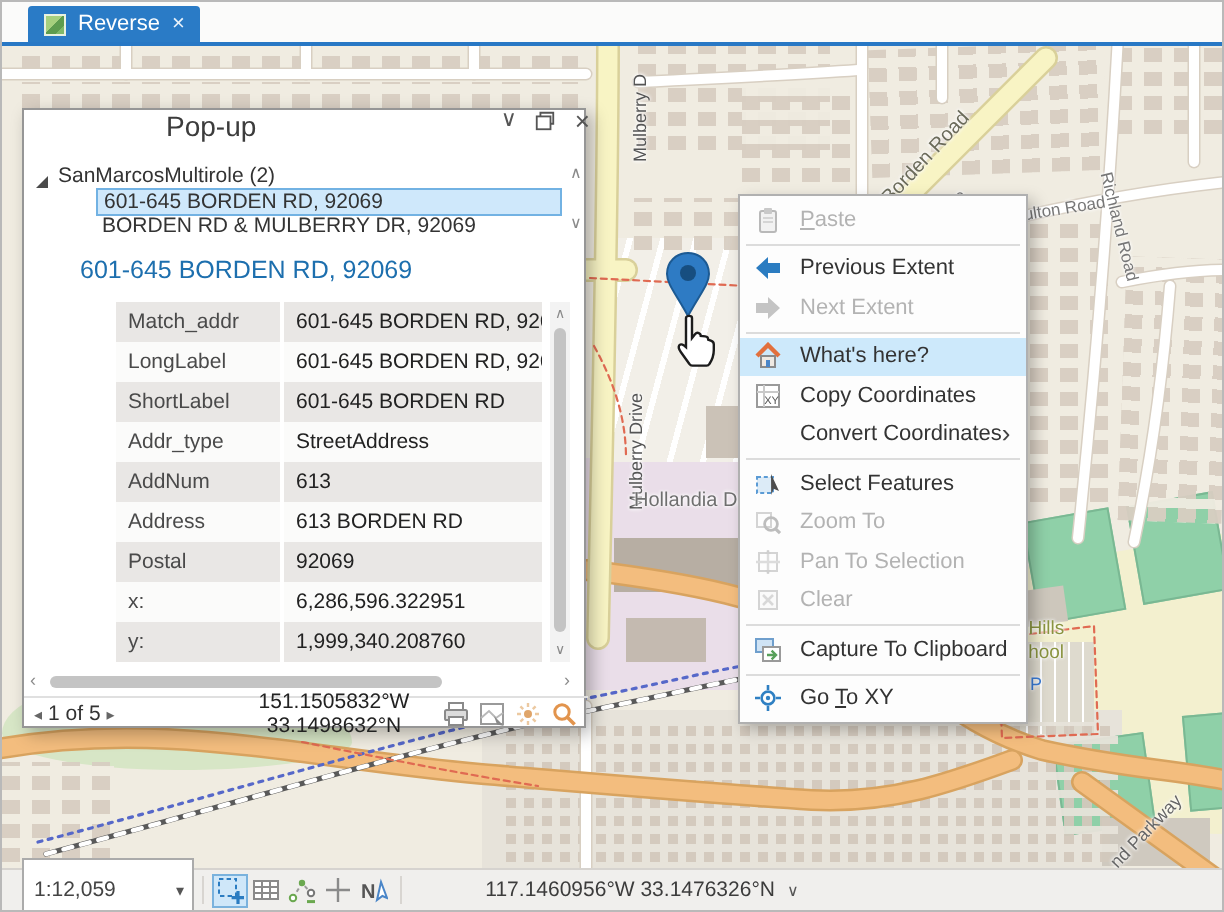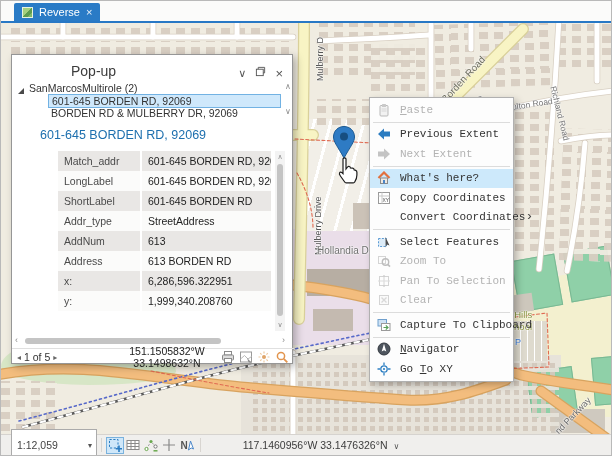--- a/index.html
+++ b/index.html
@@ -24,21 +24,21 @@
     repeating-linear-gradient(90deg, var(--bc) 0 var(--bw), transparent var(--bw) var(--hs));
     --bc:#d8cec2;--gap:#f0ece1;--bh:7px;--vs:12px;--bw:9px;--hs:15px;}
   .mlabel{position:absolute;white-space:nowrap;transform-origin:0 0;
     text-shadow:0 0 2px #fff,0 0 2px #fff,0 0 1px #fff;}
   #pin{position:absolute;left:330px;top:102px;}
   #handcursor{position:absolute;left:333px;top:133px;}
 
   
   #popup{position:absolute;left:10px;top:53px;width:282px;height:310px;background:#fff;
     border:1px solid #969696;box-shadow:3px 3px 8px rgba(0,0,0,.28);font-size:10.5px;color:#333;}
-  #pp-head{position:absolute;left:0;top:0;width:100%;height:24px;display:flex;align-items:flex-end;padding-left:32px;}
+  #pp-head{position:absolute;left:12px;top:0;width:100%;height:24px;display:flex;align-items:flex-start;padding-left:32px;}
   #pp-title{margin-left:27px;font-size:14px;color:#3c3c3c;flex:1;}
   .pp-hicon{margin-right:9px;color:#555;font-size:11px;line-height:11px;}
   #pp-tree-group{position:absolute;left:6px;top:27px;display:flex;align-items:flex-end;gap:5px;}
   #tree-caret{width:0;height:0;border-left:6px solid transparent;border-bottom:6px solid #4a4a4a;}
   .pp-item{position:absolute;left:36px;width:233px;height:13px;line-height:13px;padding-left:3px;
     white-space:nowrap;overflow:hidden;}
   .pp-item.sel{background:#cfe8fb;border:1px solid #72b2e3;height:14px;line-height:12px;}
   .list-arrow{position:absolute;left:273px;font-size:8px;color:#8a8a8a;}
   #pp-heading{position:absolute;left:28px;top:73px;font-size:12.5px;color:#1d6fae;}
   #pp-table{position:absolute;left:46px;top:96px;width:213px;height:180px;overflow:hidden;}
@@ -56,21 +56,21 @@
   #pp-footer{position:absolute;left:0;top:293px;width:282px;height:17px;border-top:1px solid #e0e0e0;
     display:flex;align-items:center;}
   #pp-pager{margin-left:5px;display:flex;align-items:center;gap:3px;font-size:10.5px;color:#333;}
   .pg-arrow{font-size:8px;color:#666;}
   #pp-coords{position:absolute;left:88px;width:134px;text-align:center;font-size:10.5px;color:#222;}
   #pp-ficons{position:absolute;right:5px;display:flex;gap:4px;align-items:center;}
   #pp-ficons span{width:14px;height:14px;display:inline-block;}
 
   
   #ctxmenu{position:absolute;left:368px;top:96px;width:145px;background:#fdfdfd;
-    border:1px solid #b0b0b0;box-shadow:3px 3px 7px rgba(0,0,0,.25);padding:2px 0;font-family:Liberation Mono, monospace;}
+    border:1px solid #b0b0b0;box-shadow:3px 3px 7px rgba(0,0,0,.25);padding:2px 0;}
   .mi{display:flex;align-items:center;height:19.5px;font-size:11px;color:#333;}
   .mi.highlight{background:#cde9fb;}
   .mi.disabled{color:#b3b3b3;}
   .mi-icon{width:16px;height:16px;margin:0 8px 0 6px;flex:0 0 16px;}
   .mi-icon svg{width:14px;height:14px;margin:1px;}
   .mi-label{white-space:nowrap;}
   .mi-sub{margin-left:auto;padding-right:9px;font-size:13px;color:#444;line-height:10px;}
   .msep{height:1px;background:#dcdcdc;margin:2px 3px;}
 
   
@@ -274,20 +274,24 @@
   <div class="frow">
     <span class="flabel">AddNum</span>
     <span class="fvalue">613</span>
   </div>
 
   <div class="frow">
     <span class="flabel">Address</span>
     <span class="fvalue">613 BORDEN RD</span>
   </div>
 
+  <div class="frow">
+    <span class="flabel">Postal</span>
+    <span class="fvalue">92069</span>
+  </div>
 
   <div class="frow">
     <span class="flabel">x:</span>
     <span class="fvalue">6,286,596.322951</span>
   </div>
 
   <div class="frow">
     <span class="flabel">y:</span>
     <span class="fvalue">1,999,340.208760</span>
   </div>
@@ -419,27 +423,20 @@
 <div class="msep"></div>
   <div class="mi">
     <span class="mi-icon"><svg viewBox="0 0 14 14">
             <rect x="1" y="1.5" width="8.5" height="6.5" fill="#cfe3f5" stroke="#6f9fcd"></rect>
             <rect x="4.5" y="5.5" width="8.5" height="7" fill="#fff" stroke="#9a9a9a"></rect>
             <path d="M6.5 9.5 H11 M8.8 7.3 L11 9.5 L8.8 11.7" stroke="#58a05a" stroke-width="1.2" fill="none"></path>
           </svg></span>
     <span class="mi-label">Capture To Clipboard</span>
   </div>
 <div class="msep"></div>
-  <div class="mi">
-    <span class="mi-icon"><svg viewBox="0 0 14 14">
-            <circle cx="7" cy="7" r="6" fill="#4e555e" stroke="#33383f"></circle>
-            <path d="M7 1.8 L9.3 9.6 L7 8.2 L4.7 9.6 Z" fill="#fff"></path>
-          </svg></span>
-    <span class="mi-label"><u>N</u>avigator</span>
-  </div>
 
   <div class="mi">
     <span class="mi-icon"><svg viewBox="0 0 14 14">
             <circle cx="7" cy="7" r="3.2" fill="none" stroke="#2f80c3" stroke-width="1.3"></circle>
             <path d="M7 0.5 V3 M7 11 V13.5 M0.5 7 H3 M11 7 H13.5" stroke="#2f80c3" stroke-width="1.3"></path>
             <circle cx="7" cy="7" r="1.1" fill="#2f80c3"></circle>
           </svg></span>
     <span class="mi-label">Go <u>T</u>o XY</span>
   </div>
 

